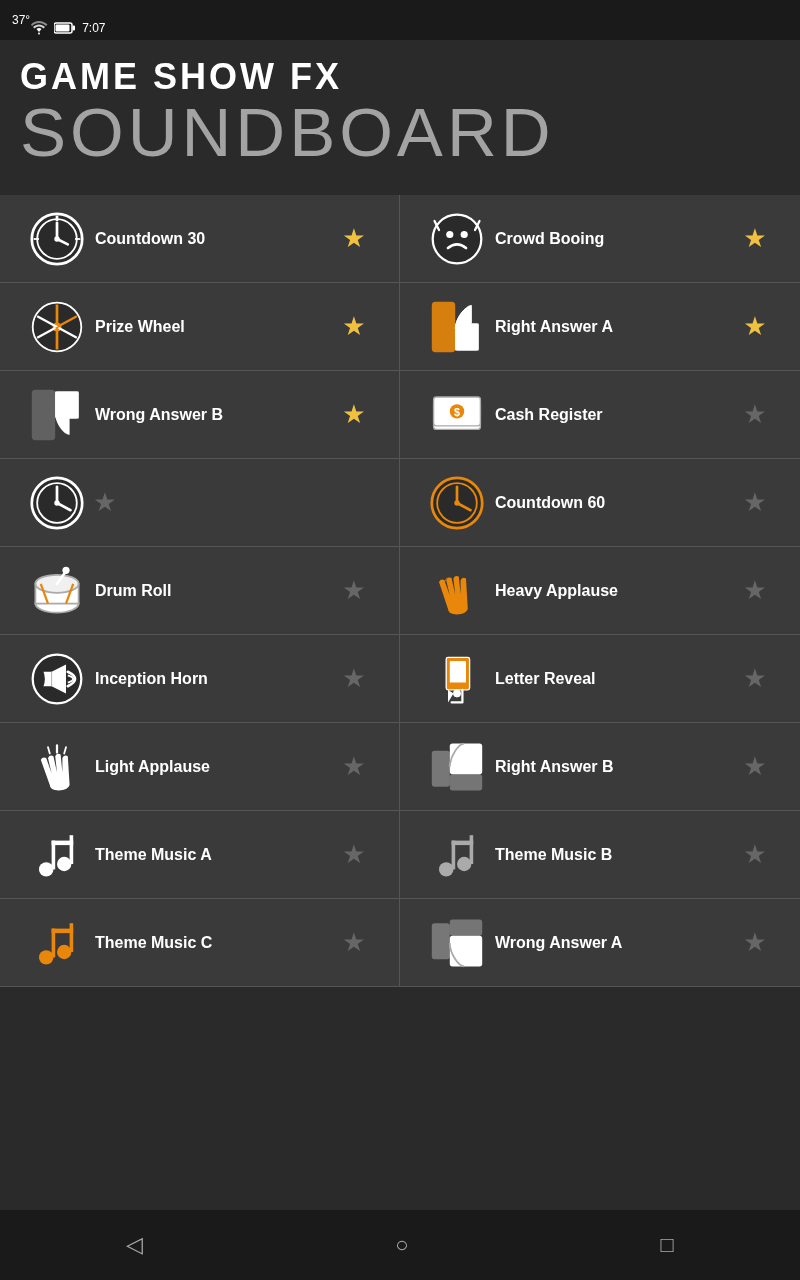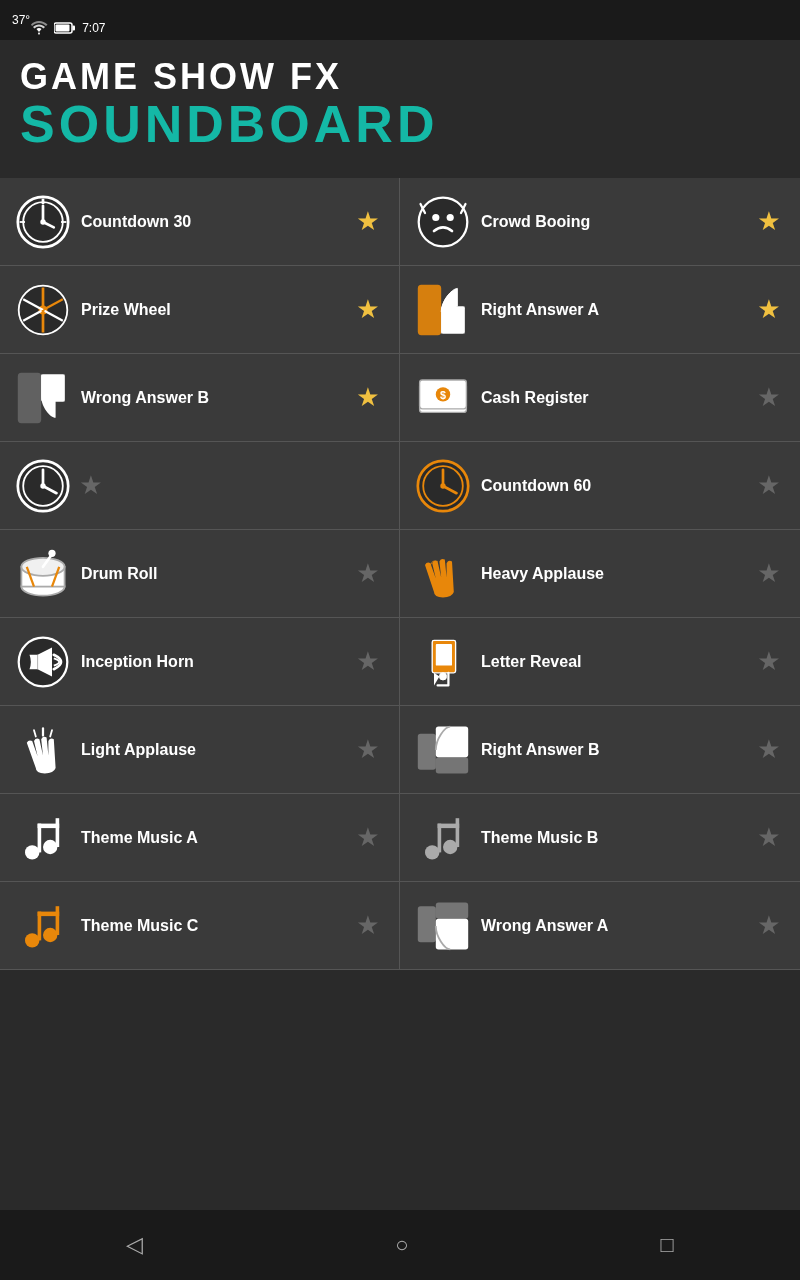--- a/index.html
+++ b/index.html
@@ -37,42 +37,42 @@
     }
     .header-title-top {
       font-size: 36px;
       font-weight: bold;
       color: white;
       letter-spacing: 3px;
       text-transform: uppercase;
       font-family: Arial, sans-serif;
     }
     .header-title-bottom {
-      font-size: 52px;
-      font-weight: 700;
-      color: #14b8a6;
+      font-size: 69px;
+      font-weight: 400;
+      color: #a3a3a3;
       letter-spacing: 4px;
       text-transform: uppercase;
       font-family: Arial Black, Arial, sans-serif;
       line-height: 1;
       
       text-shadow: none;
     }
 
     
     .sound-grid {
       display: grid;
       grid-template-columns: 1fr 1fr;
       width: 100%;
     }
 
     .sound-item {
       display: flex;
       align-items: center;
-      padding: 8px 13px;
+      padding: 8px 27px;
       background: #3a3a3a;
       border-bottom: 1px solid #555;
       height: 88px;
       cursor: pointer;
       position: relative;
     }
     .sound-item:nth-child(odd) {
       border-right: 1px solid #555;
     }
 

